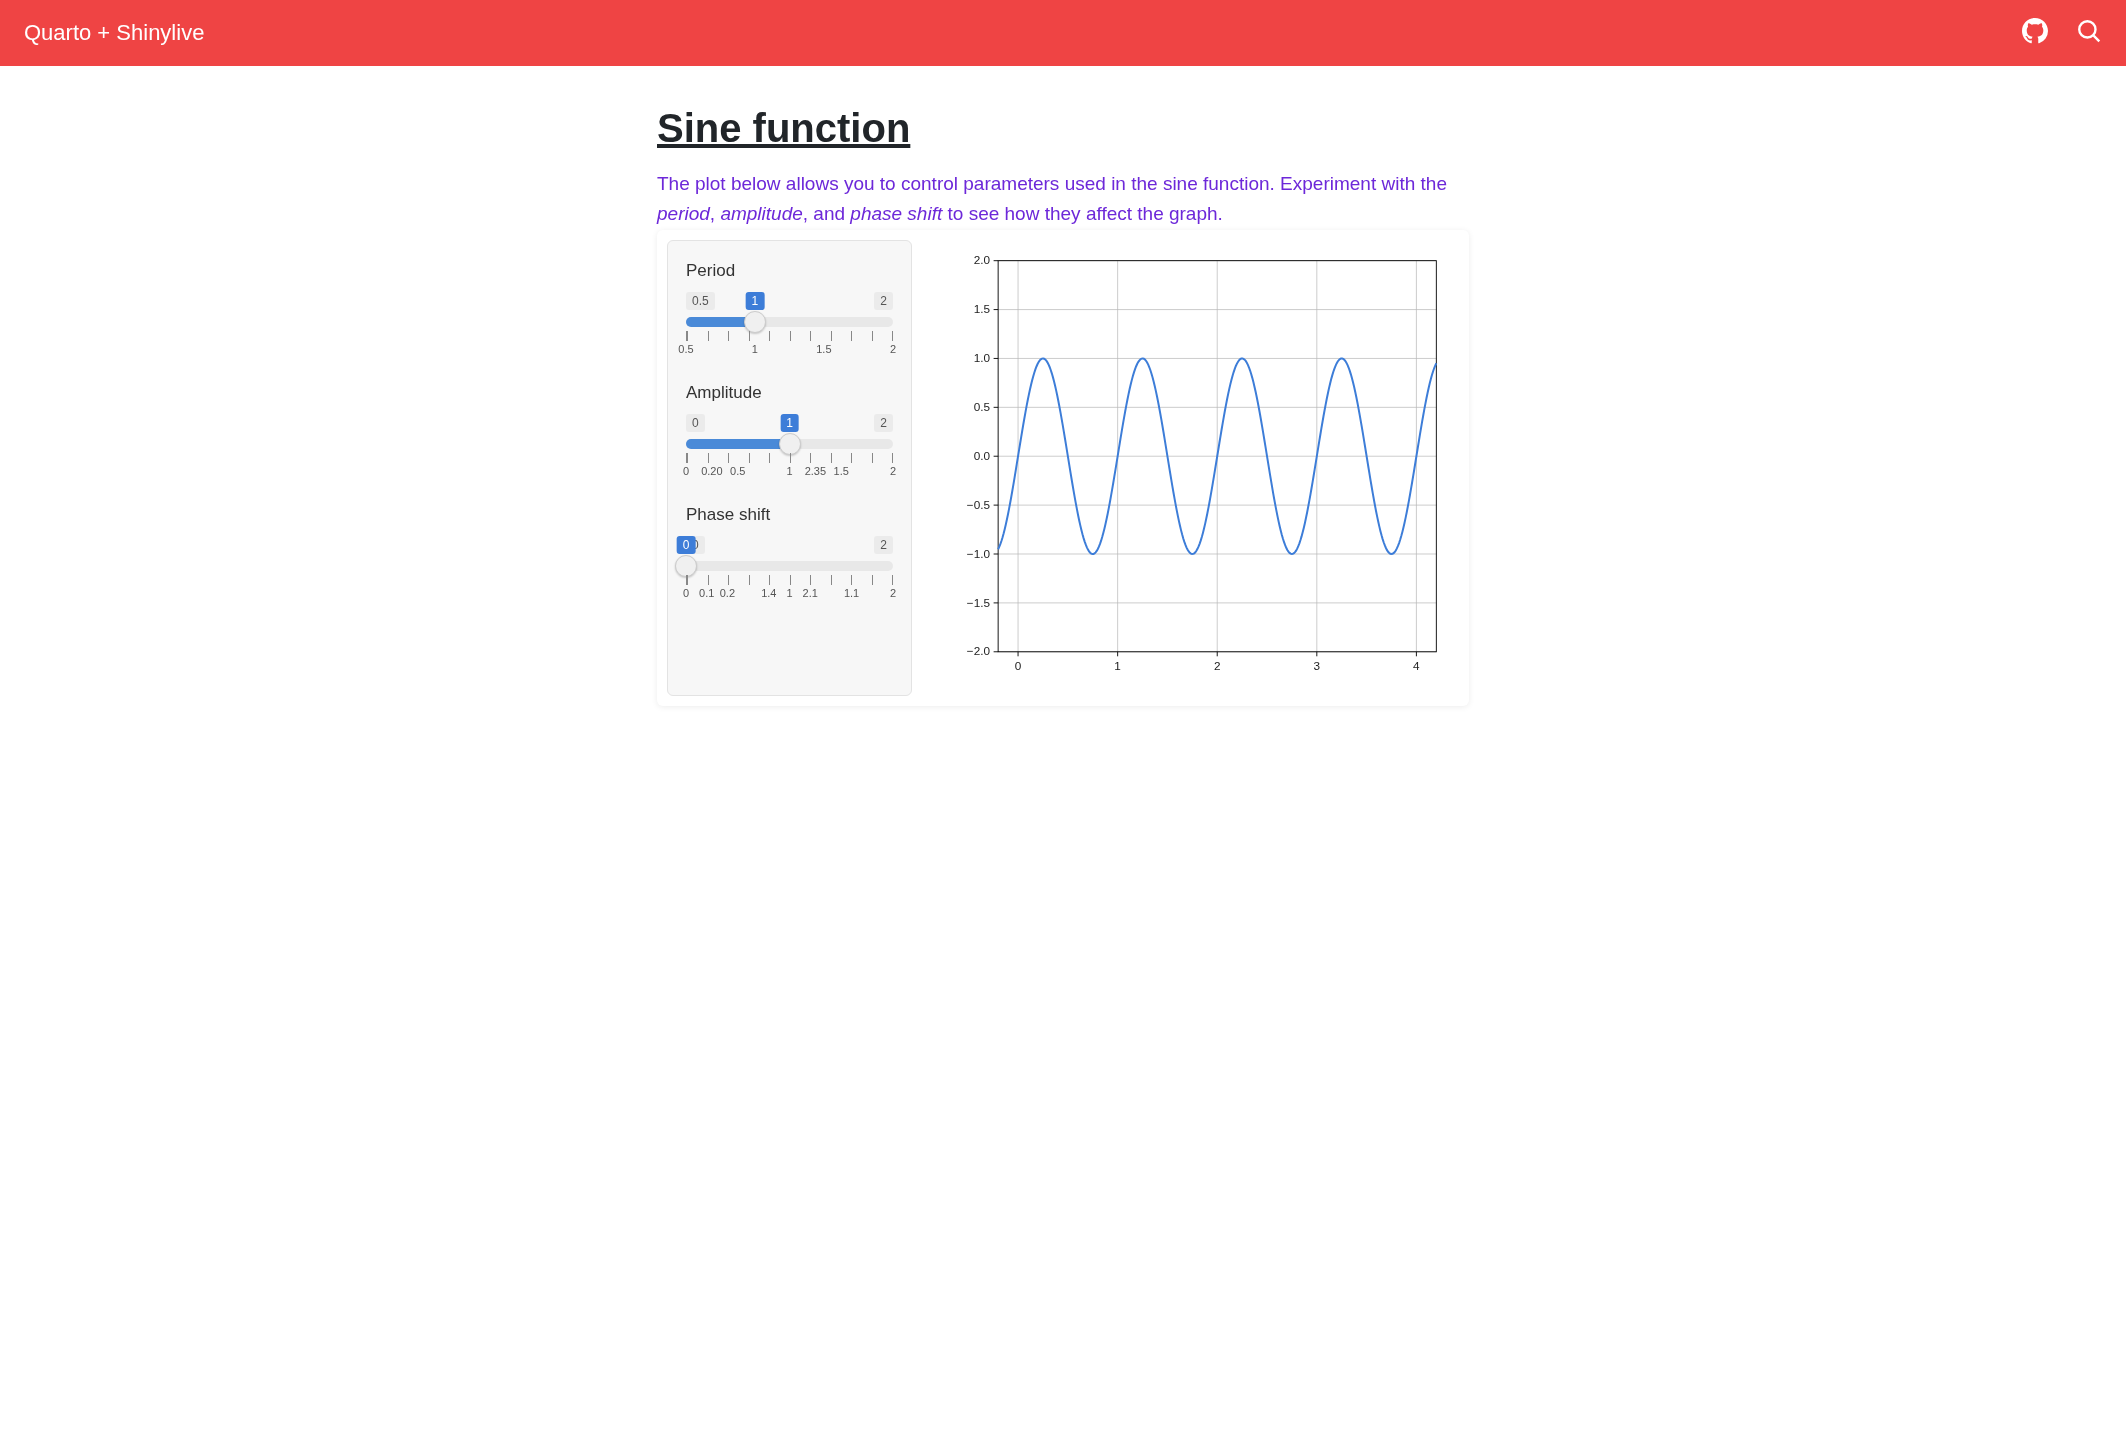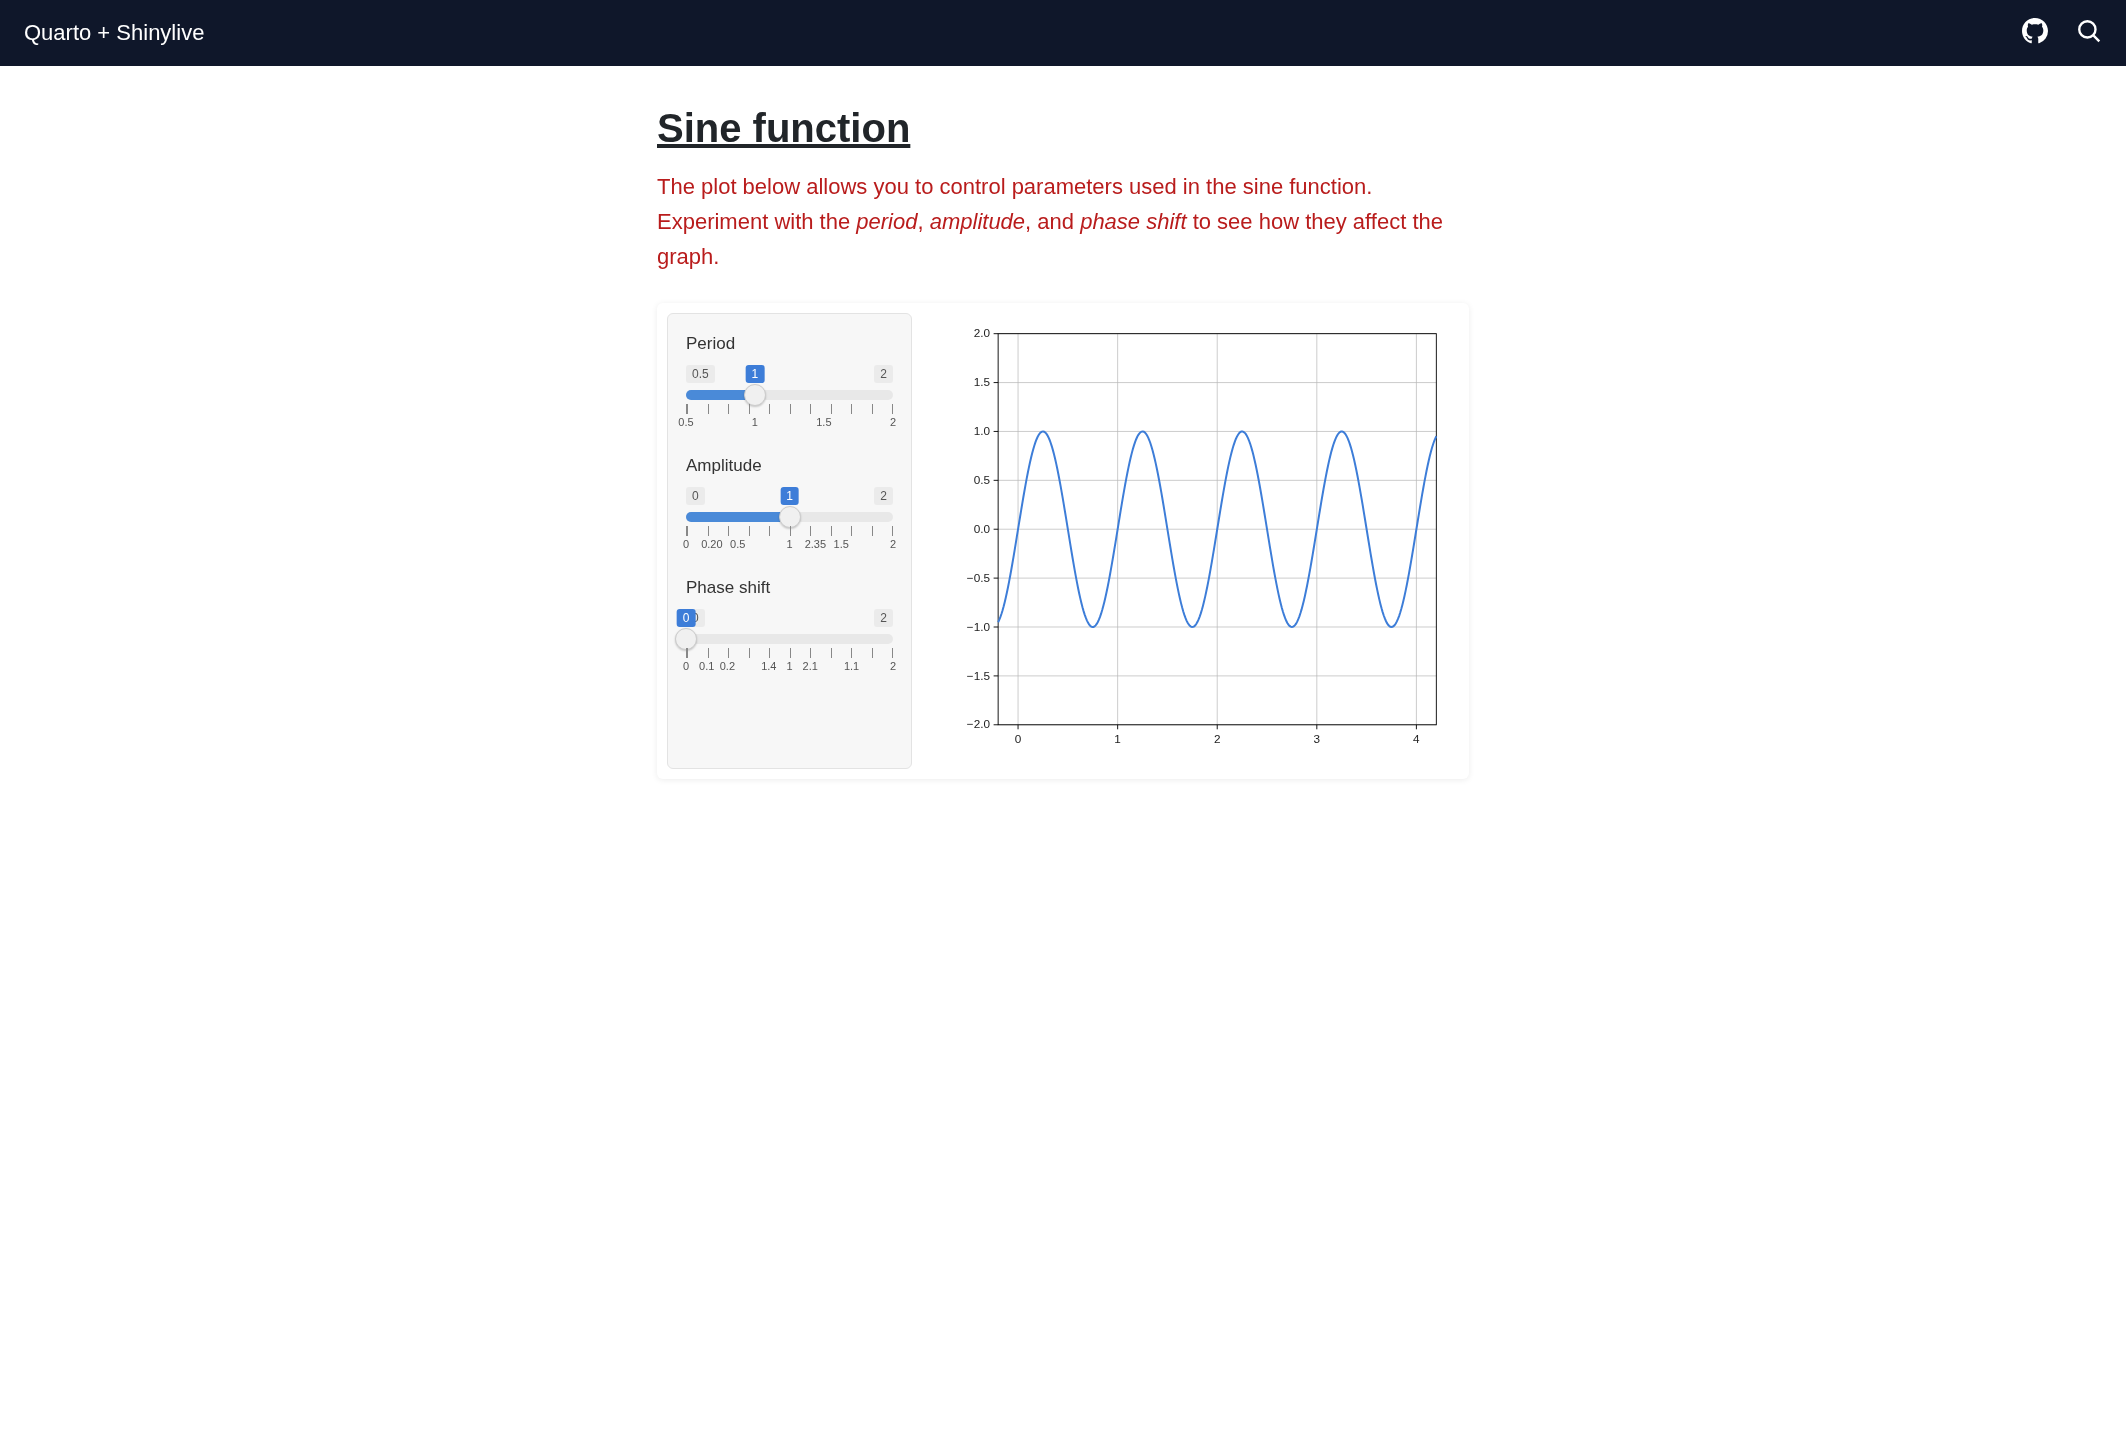--- a/index.html
+++ b/index.html
@@ -2,37 +2,37 @@
 <html><head>
 <meta charset="utf-8">
 <style>
 * { box-sizing: border-box; margin: 0; padding: 0; }
 body {
   font-family: -apple-system, BlinkMacSystemFont, "Segoe UI", Helvetica, Arial, sans-serif;
   background: #fff;
   color: #212529;
 }
 .header {
-  background: #0f172a;
+  background: #ef4444;
   color: #fff;
   padding: 18px 24px;
   display: flex;
   align-items: center;
   justify-content: space-between;
 }
 .header-title { font-size: 22px; font-weight: 400; }
 .header-icons { display: flex; gap: 28px; align-items: center; }
 .header-icons svg { width: 26px; height: 26px; fill: #fff; }
 .container {
   max-width: 860px;
   margin: 0 auto;
   padding: 40px 24px;
 }
 h1 { font-size: 40px; font-weight: 700; margin-bottom: 18px; text-decoration: underline; }
-.intro { font-size: 22px; line-height: 1.6; color: #b91c1c; margin-bottom: 28px; }
+.intro { font-size: 19px; line-height: 1.6; color: #6d28d9; }
 .intro em { font-style: italic; }
 .app-card {
   background: #fff;
   border-radius: 6px;
   box-shadow: 0 1px 6px rgba(0,0,0,0.08);
   display: flex;
   gap: 20px;
   padding: 0;
 }
 .sidebar {

